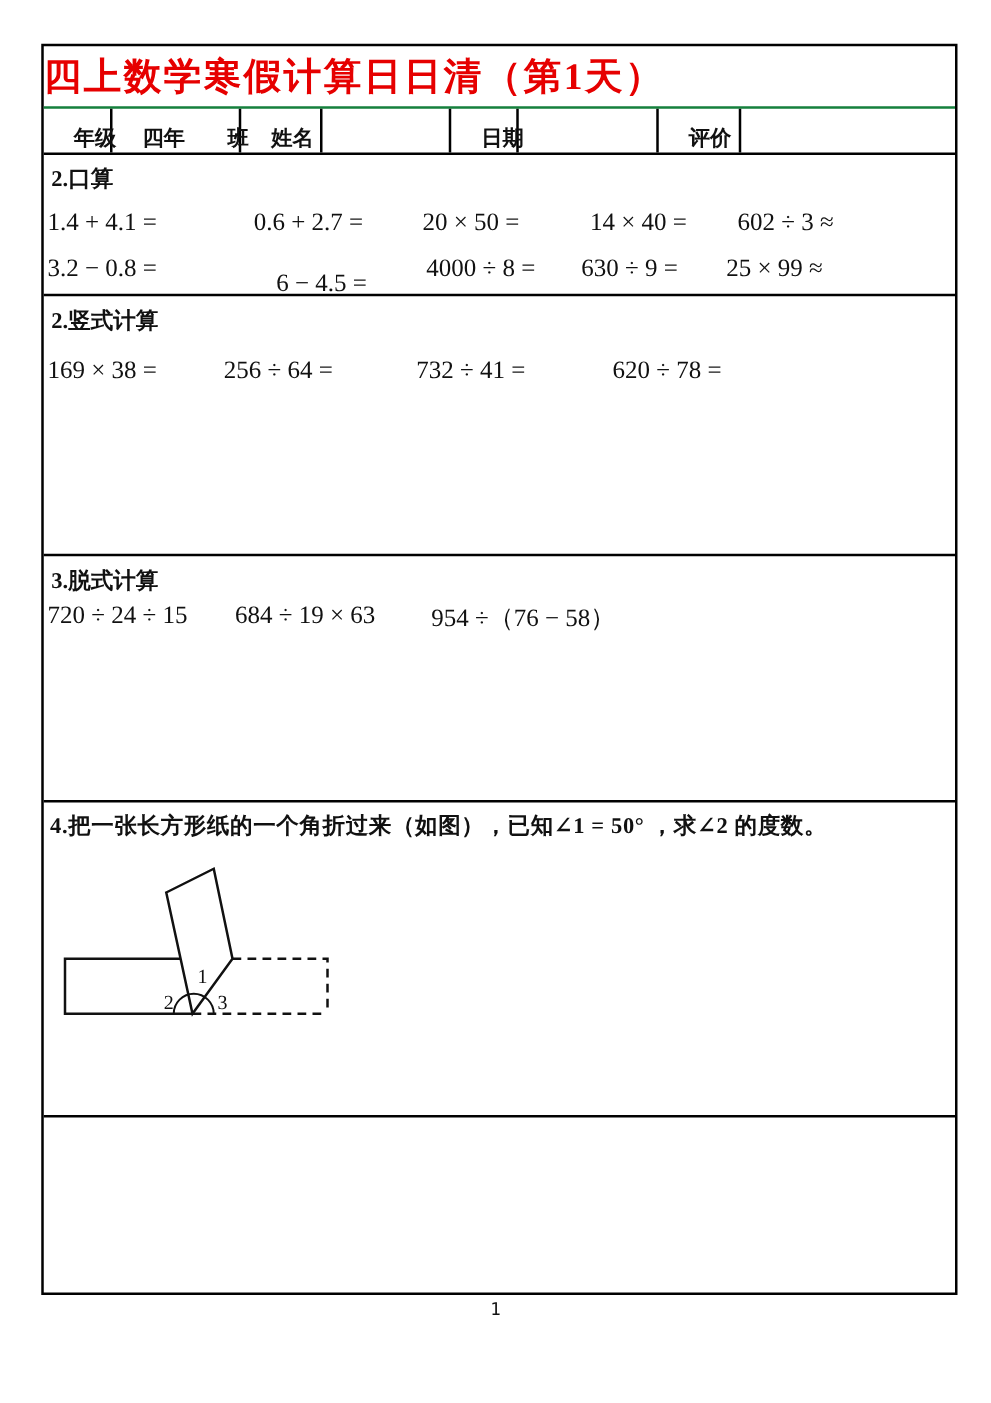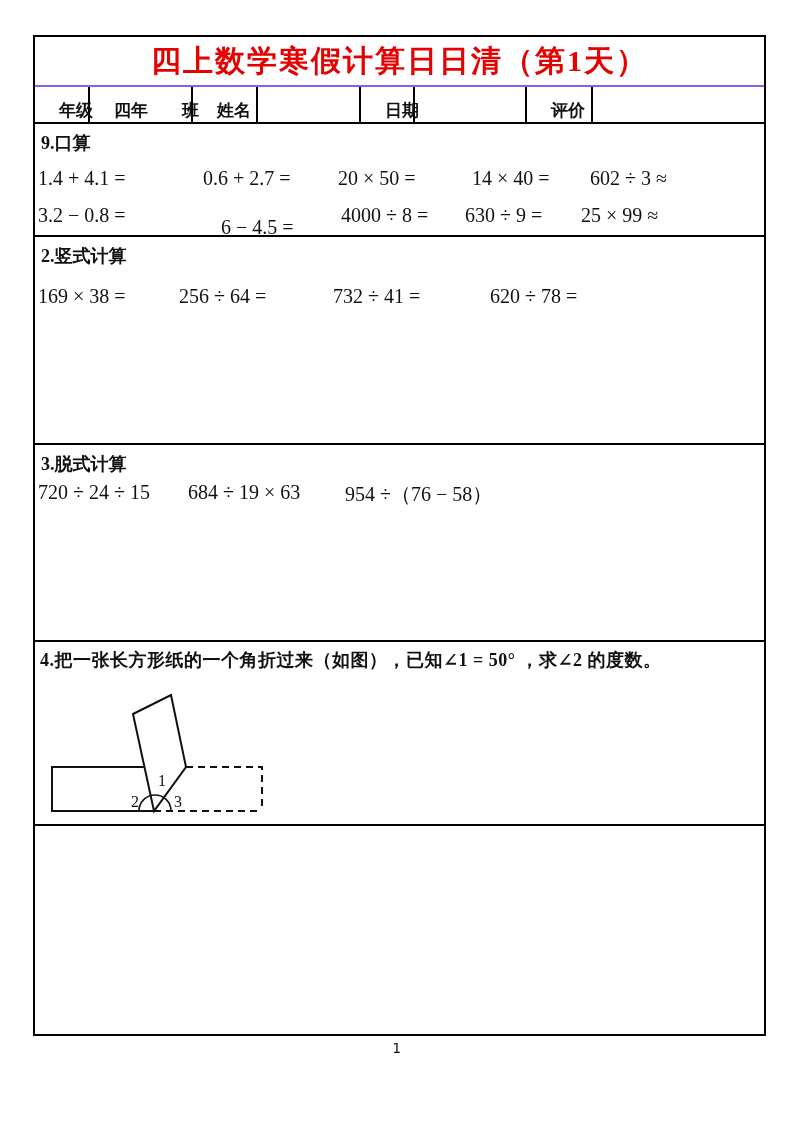--- a/index.html
+++ b/index.html
@@ -8,39 +8,39 @@
     position:relative; width:793px; height:1122px; background:#fff;
     font-family:"Liberation Serif","DejaVu Serif",serif; color:#111; overflow:hidden;
   }
   .sheet {
     position:absolute; left:33px; top:35px; width:733px; height:1001px;
     border:2px solid #000; box-sizing:border-box;
     display:flex; flex-direction:column; background:#fff;
   }
   .title-row {
     flex:0 0 auto; height:50px; box-sizing:border-box;
-    border-bottom:2px solid #8b5cf6;
-    display:flex; align-items:center; justify-content:center;
+    border-bottom:2px solid #15803d;
+    display:flex; align-items:center; 
   }
   .page-title { font-size:30px; font-weight:700; color:var(--accent); letter-spacing:2px; white-space:pre; }
   .header-row {
     flex:0 0 auto; height:37px; box-sizing:border-box;
     border-bottom:2px solid #000; display:flex;
     font-size:17px; font-weight:700;
   }
   .hcell {
     box-sizing:border-box; border-right:2px solid #000;
     display:flex; align-items:flex-end; padding-left:24px; white-space:pre;
   }
   .hcell.w1{width:55px} .hcell.w2{width:103px} .hcell.w3{width:65px}
   .hcell.w4{width:103px} .hcell.w5{width:54px} .hcell.w6{width:112px}
   .hcell.w7{width:66px} .hcell.w8{flex:1; border-right:none;}
   .sec { position:relative; flex:0 0 auto; box-sizing:border-box; border-bottom:2px solid #000; }
   #sec-oral{height:113px} #sec-vertical{height:208px}
-  #sec-stepwise{height:197px} #sec-fold{height:184px}
+  #sec-stepwise{height:197px} #sec-fold{height:252px}
   #sec-boats{flex:1 1 auto; border-bottom:none;}
   .heading { position:absolute; left:6px; top:7px; font-size:18px; font-weight:700; white-space:pre; }
   .prob { position:absolute; font-size:20px; white-space:pre; }
   .text-line { position:absolute; font-size:18px; font-weight:700; white-space:pre; letter-spacing:0.5px; }
   .fold-svg { position:absolute; left:0; top:0; }
   .fold-svg text { font-size:16px; font-family:"Liberation Serif","DejaVu Serif",serif; fill:#111; }
   .pageno {
     position:absolute; left:0; top:1040px; width:100%;
     text-align:center; font-size:14px; font-family:"DejaVu Sans Mono","Liberation Mono",monospace;
   }
@@ -60,21 +60,21 @@
       <div class="hcell w2"><span>四年　　班</span></div>
       <div class="hcell w3"><span>姓名</span></div>
       <div class="hcell w4"></div>
       <div class="hcell w5"><span>日期</span></div>
       <div class="hcell w6"></div>
       <div class="hcell w7"><span>评价</span></div>
       <div class="hcell w8"></div>
     </div>
 
     <div class="sec" id="sec-oral">
-      <span class="heading">9.口算</span>
+      <span class="heading">2.口算</span>
       <span class="prob" style="left:3px;top:43px">1.4 + 4.1 =</span>
       <span class="prob" style="left:168px;top:43px">0.6 + 2.7 =</span>
       <span class="prob" style="left:303px;top:43px">20 × 50 =</span>
       <span class="prob" style="left:437px;top:43px">14 × 40 =</span>
       <span class="prob" style="left:555px;top:43px">602 ÷ 3 ≈</span>
       <span class="prob" style="left:3px;top:80px">3.2 − 0.8 =</span>
       <span class="prob" style="left:186px;top:92px">6 − 4.5 =</span>
       <span class="prob" style="left:306px;top:80px">4000 ÷ 8 =</span>
       <span class="prob" style="left:430px;top:80px">630 ÷ 9 =</span>
       <span class="prob" style="left:546px;top:80px">25 × 99 ≈</span>

